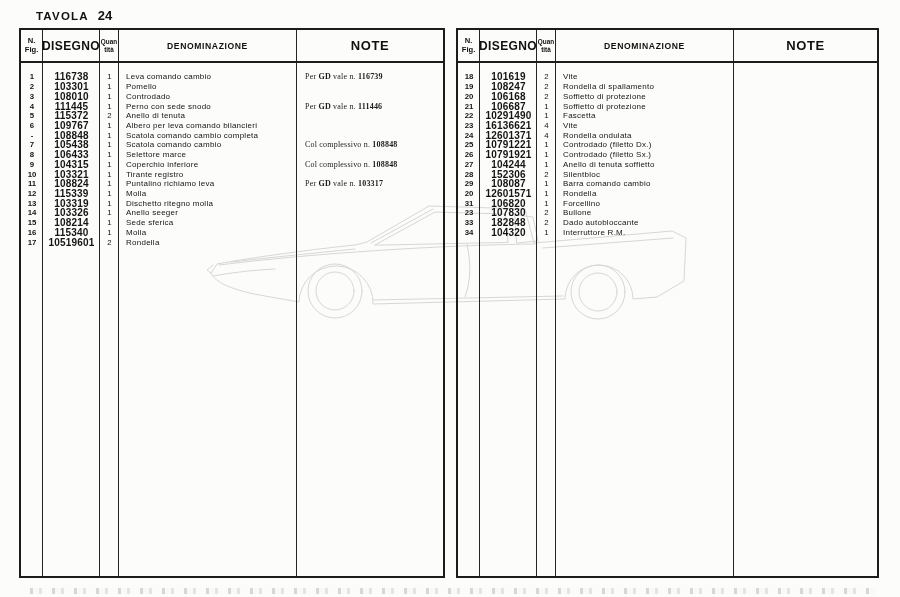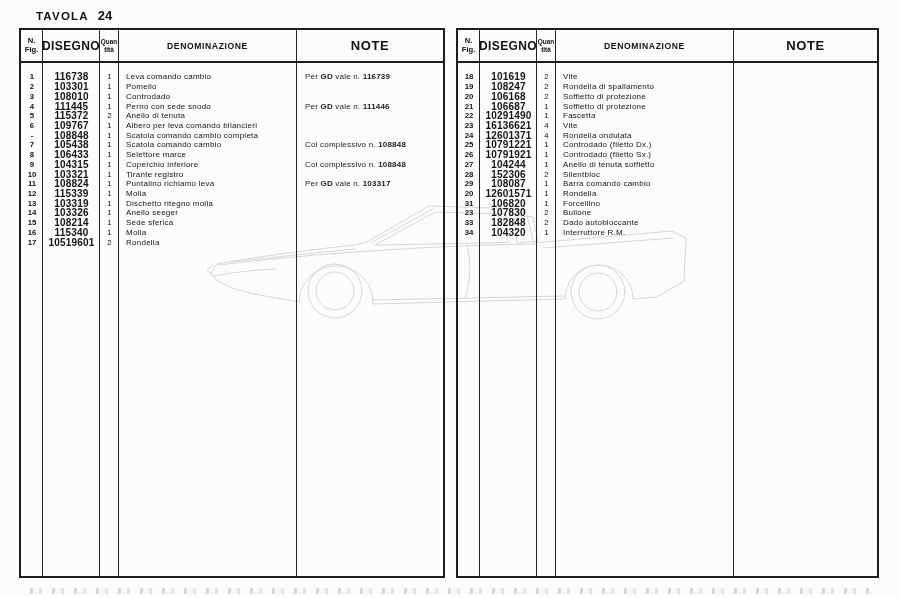--- a/index.html
+++ b/index.html
@@ -42,21 +42,21 @@
       linear-gradient(#242424,#242424),linear-gradient(#242424,#242424);
     background-size:1px 100%,1px 100%,1px 100%,1px 100%;
     background-position:21px 0,78px 0,97px 0,275px 0;
     background-repeat:no-repeat;
   }
   .row{display:flex;height:9.72px;align-items:center;font-size:8px;white-space:nowrap;}
   .row .c-fig{text-align:center;font-weight:bold;font-size:7.8px;}
   .row .c-dis{text-align:center;font-weight:bold;font-size:10px;letter-spacing:.2px;}
   .row .c-qty{text-align:center;font-size:7.8px;}
   .row .c-den{padding-left:7px;box-sizing:border-box;letter-spacing:.25px;}
-  .row .c-note{padding-left:8px;box-sizing:border-box;letter-spacing:.2px;color:#1b1b1b;}
+  .row .c-note{padding-left:8px;box-sizing:border-box;letter-spacing:.2px;color:#1b1b1b;font-family:Liberation Serif, serif;}
   .row.bold .c-den{font-weight:normal;}
   .row .c-note b{font-weight:bold;}
   .scan-noise{
     position:absolute;left:30px;top:588px;width:845px;height:6px;z-index:2;opacity:.5;
     background:repeating-linear-gradient(90deg,
       rgba(90,90,90,.45) 0 3px, rgba(200,200,200,.10) 3px 9px,
       rgba(120,120,120,.35) 9px 12px, rgba(225,225,225,.05) 12px 22px);
     filter:blur(.4px);
   }
 </style>

